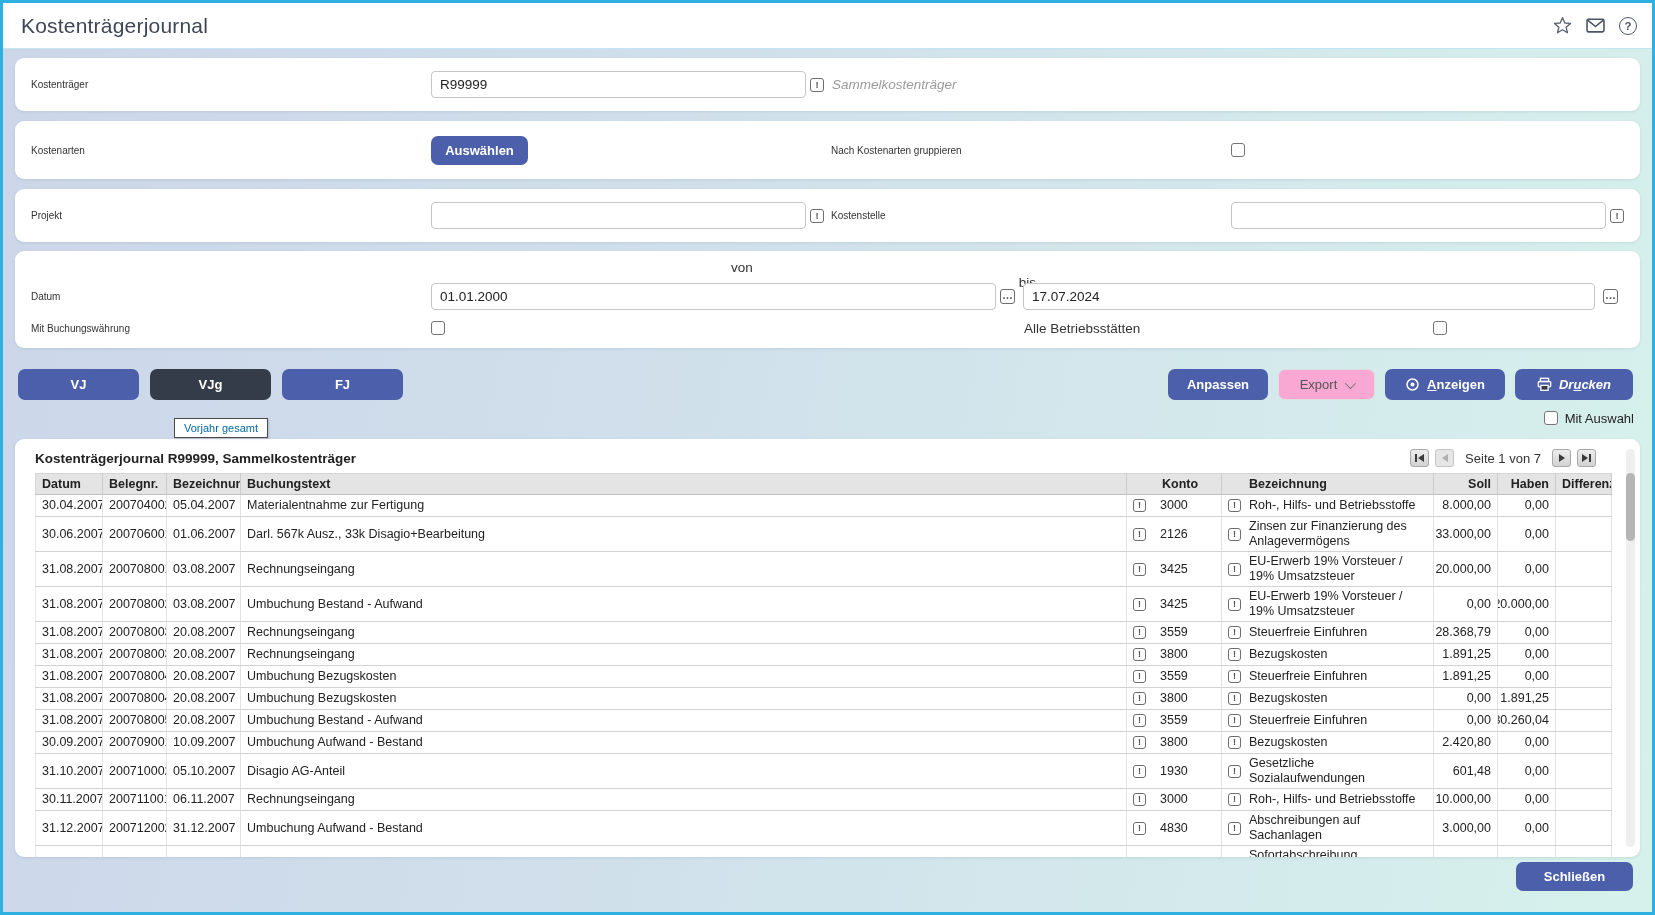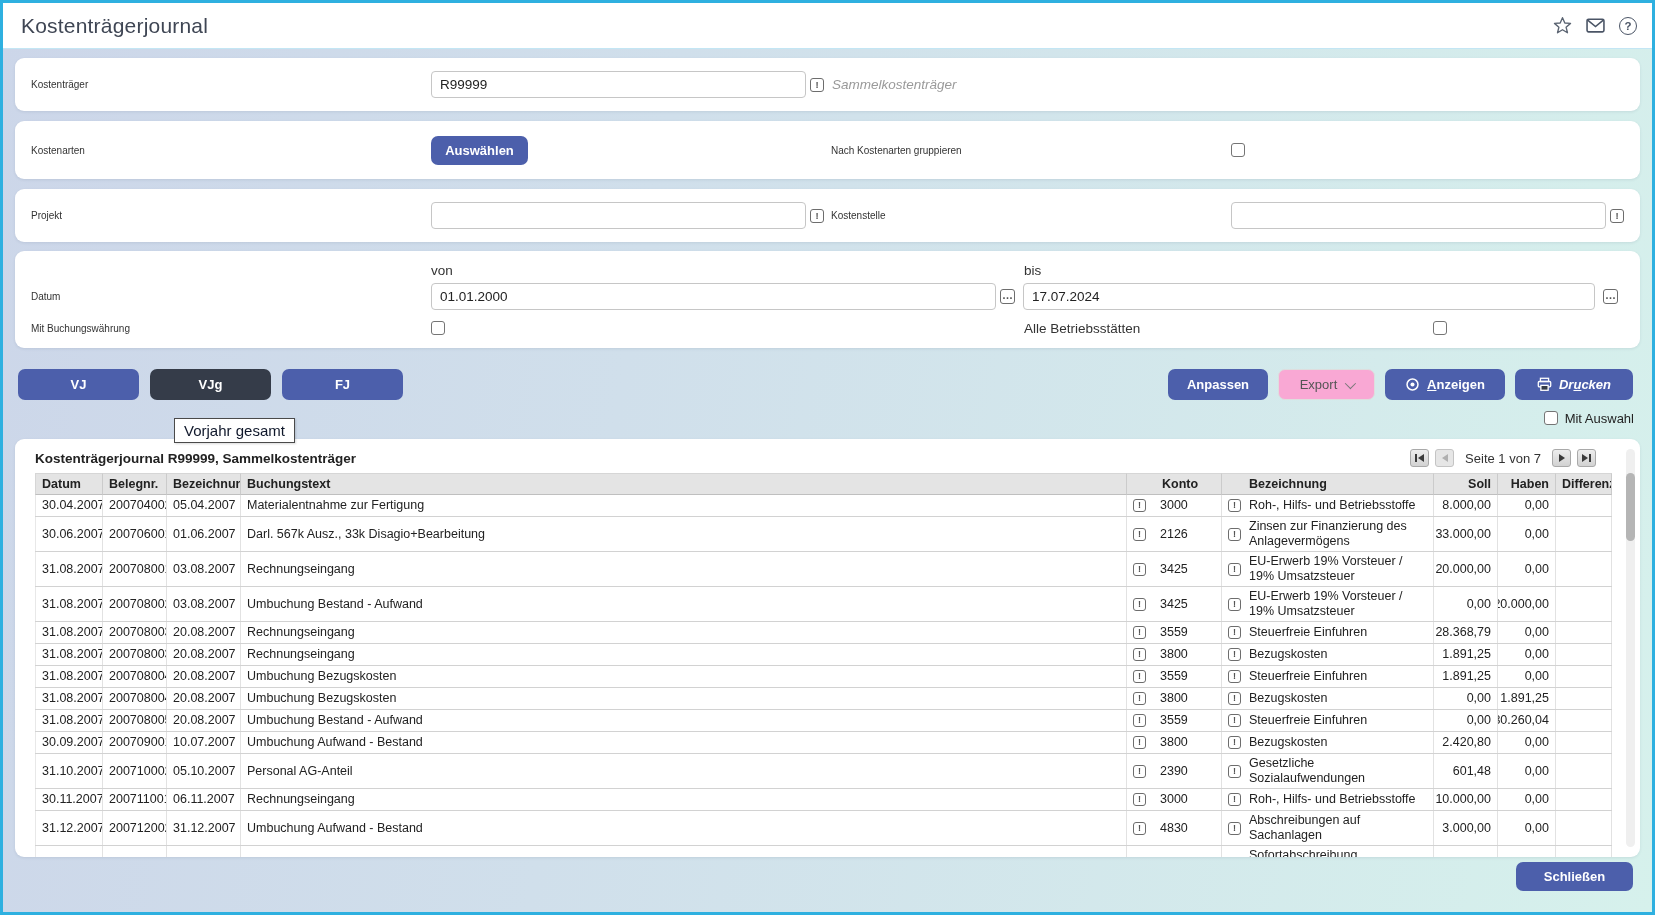--- a/index.html
+++ b/index.html
@@ -66,21 +66,21 @@
   }
   .ctrl-flex { display: flex; align-items: center; }
   .btn-blue {
     background: #4c5fab; color: #fff; border: none; border-radius: 7px;
     font-size: 13px; font-weight: bold; font-family: inherit;
     height: 31px; cursor: pointer; display: inline-flex; align-items: center; justify-content: center; gap: 7px;
   }
   .btn-select { width: 97px; height: 29px; }
 
   
-  .d-line1 { display: flex; font-size: 13.5px; color: #333; padding-left: 400px; height: 20px; align-items: center; }
+  .d-line1 { display: flex; font-size: 13.5px; color: #333; padding-left: 400px; height: 20px; align-items: center; flex-direction: column; }
   .d-line1 .von-span { width: 593px; }
   .d-line2 { display: flex; align-items: center; height: 33px; }
   .d-line3 { display: flex; align-items: center; height: 26px; margin-top: 2px; }
   .d-line3 .lbl2 { width: 409px; margin-left: 579px; font-size: 13.5px; }
 
   
   .action-row { display: flex; align-items: center; margin: 21px 19px 0 15px; }
   .jbtn { width: 121px; }
   .jbtn + .jbtn { margin-left: 11px; }
   .btn-dark { background: #353c49; }
@@ -93,21 +93,21 @@
   }
   .chev { width: 8px; height: 8px; border-right: 1.6px solid #777; border-bottom: 1.6px solid #777;
           transform: rotate(45deg) translateY(-2px); display: inline-block; }
   .btn-anzeigen { width: 120px; }
   .btn-drucken { width: 118px; font-style: italic; }
   .keyu { text-decoration: underline; }
 
   .tooltip {
     position: absolute; left: 171px; top: 415px; z-index: 5;
     background: #fff; border: 1px solid #4a4a4a; padding: 3px 9px;
-    font-size: 15px; color: #0f172a; box-shadow: 1px 1px 2px rgba(0,0,0,.15);
+    font-size: 11px; color: #0369a1; box-shadow: 1px 1px 2px rgba(0,0,0,.15);
   }
 
   .mitauswahl-row { display: flex; justify-content: flex-end; align-items: center; gap: 7px;
     margin: 10px 18px 0 0; height: 16px; font-size: 13px; color: #222; }
 
   
   .tpanel {
     background: #fff; border-radius: 9px; margin: 13px 12px 0 12px;
     box-shadow: 0 1px 3px rgba(40,60,90,.10);
     padding: 8px 10px 6px 10px; position: relative; height: 418px; overflow: hidden;
@@ -469,43 +469,43 @@
       <span>Steuerfreie Einfuhren</span>
     </div>
     <div class="td num">0,00</div>
     <div class="td num">30.260,04</div>
     <div class="td num"></div>
   </div>
 
   <div class="trow">
     <div class="td">30.09.2007</div>
     <div class="td">200709001</div>
-    <div class="td">10.07.2007</div>
+    <div class="td">10.09.2007</div>
     <div class="td c-text">Umbuchung Aufwand - Bestand</div>
     <div class="td c-konto">
       <span class="xicon">!</span>
       <span>3800</span>
     </div>
     <div class="td c-bez">
       <span class="xicon">!</span>
       <span>Bezugskosten</span>
     </div>
     <div class="td num">2.420,80</div>
     <div class="td num">0,00</div>
     <div class="td num"></div>
   </div>
 
   <div class="trow">
     <div class="td">31.10.2007</div>
     <div class="td">200710002</div>
     <div class="td">05.10.2007</div>
-    <div class="td c-text">Personal AG-Anteil</div>
-    <div class="td c-konto">
-      <span class="xicon">!</span>
-      <span>2390</span>
+    <div class="td c-text">Disagio AG-Anteil</div>
+    <div class="td c-konto">
+      <span class="xicon">!</span>
+      <span>1930</span>
     </div>
     <div class="td c-bez">
       <span class="xicon">!</span>
       <span>Gesetzliche Sozialaufwendungen</span>
     </div>
     <div class="td num">601,48</div>
     <div class="td num">0,00</div>
     <div class="td num"></div>
   </div>
 

